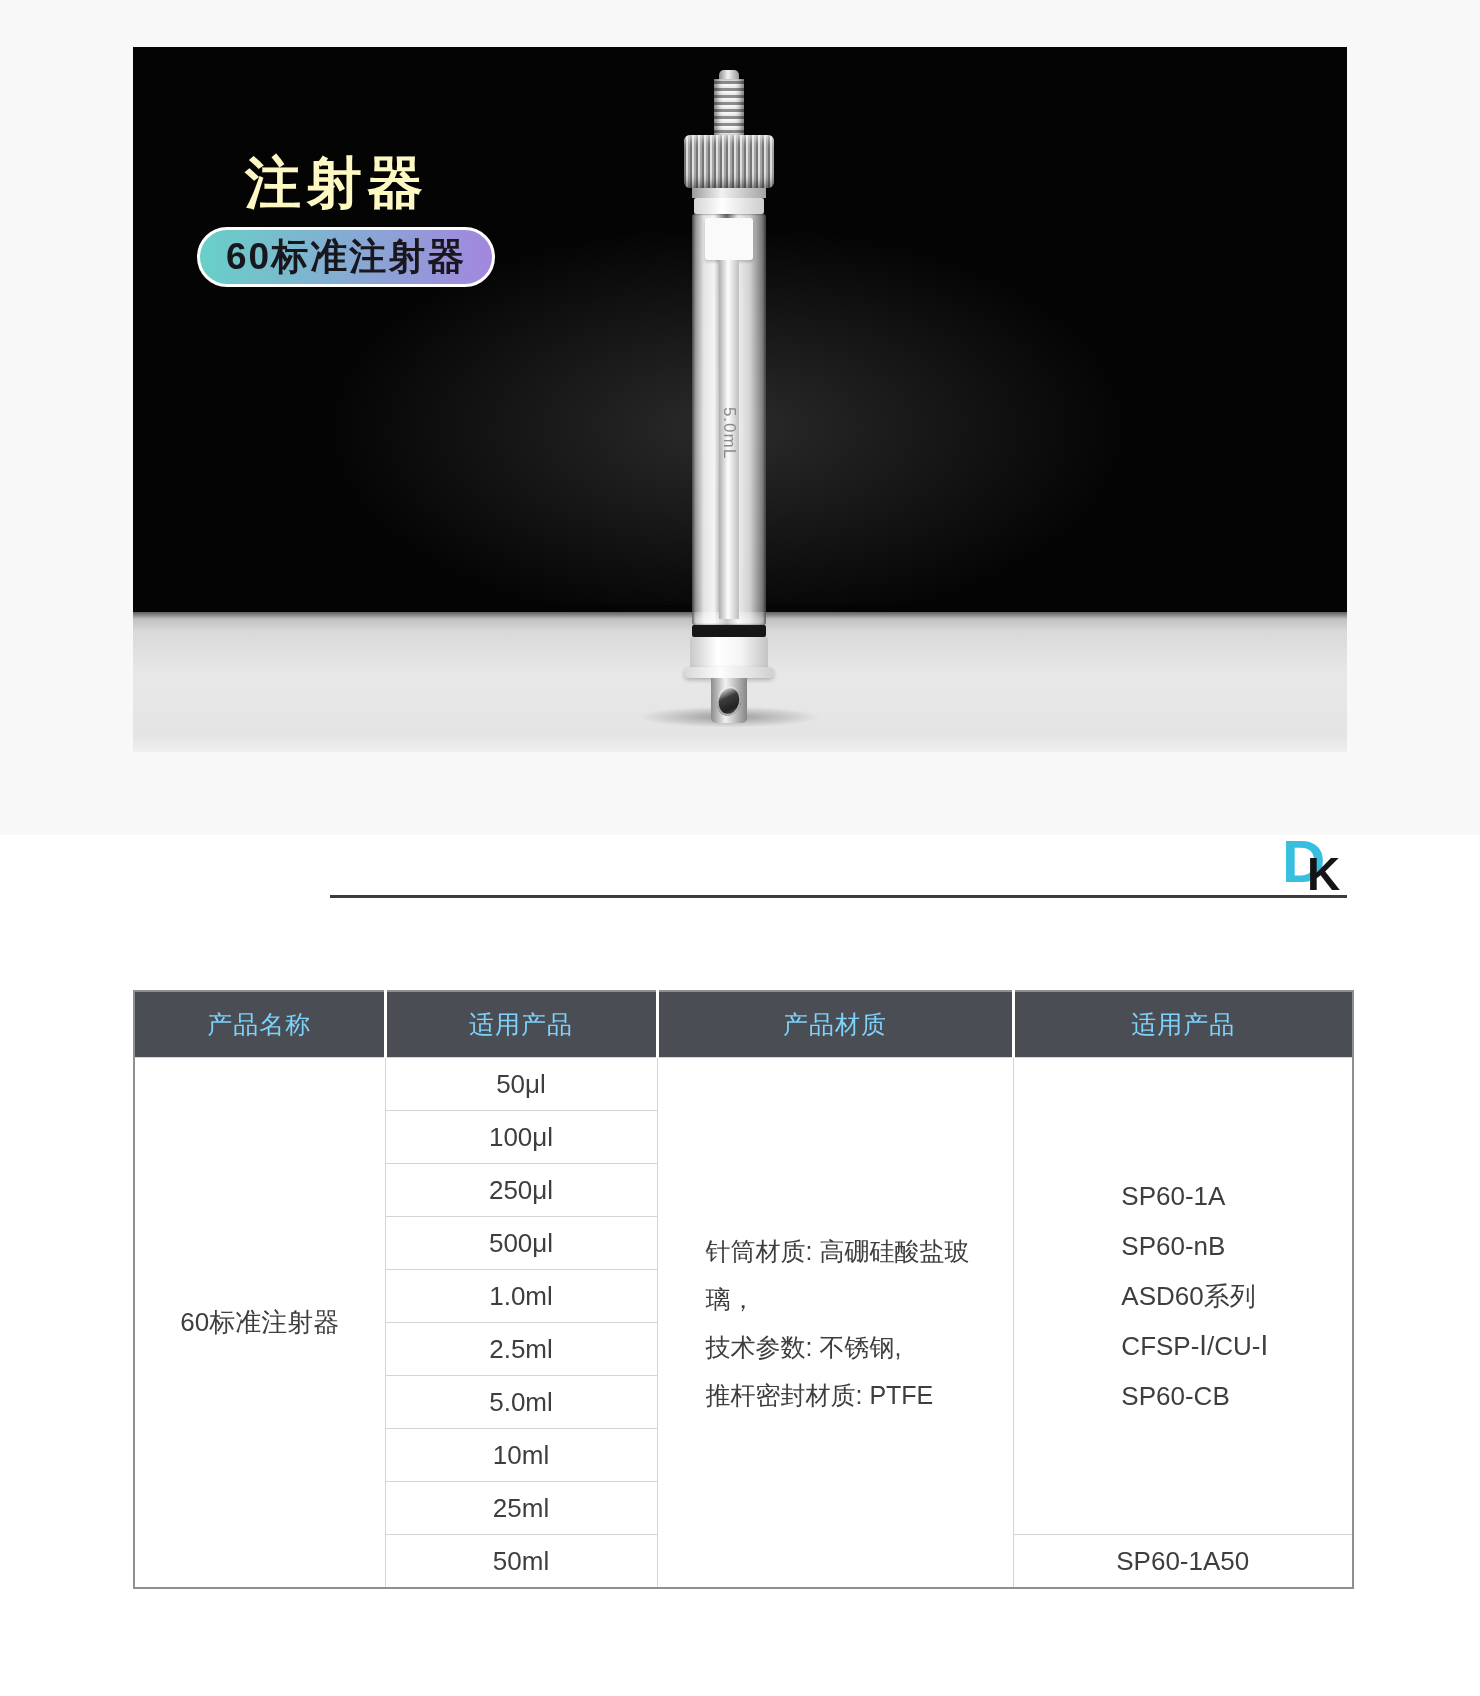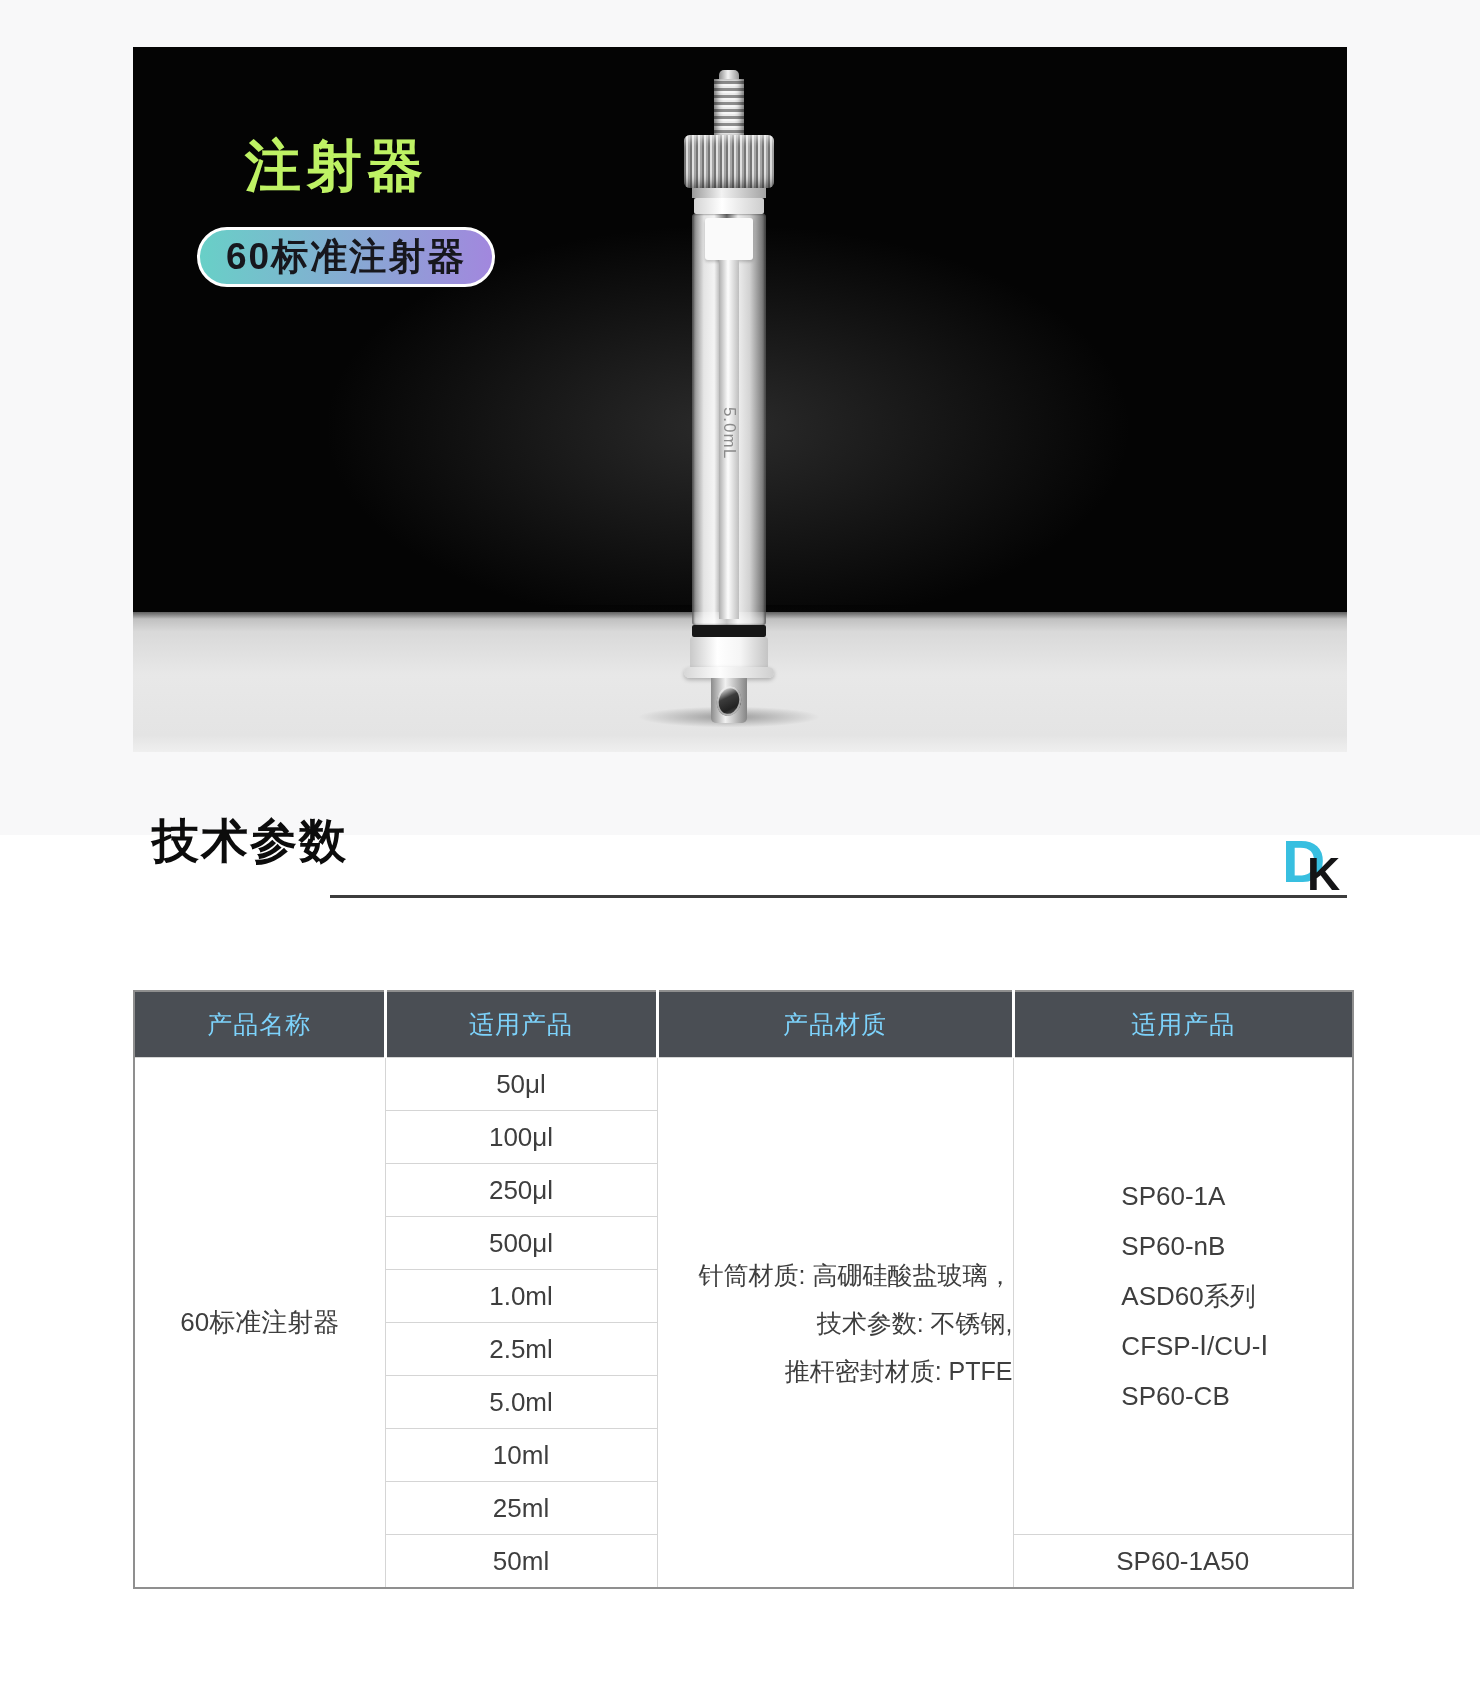--- a/index.html
+++ b/index.html
@@ -67,22 +67,22 @@
     background:linear-gradient(90deg,#d7d7d7,#fdfdfd 40%,#cfcfcf);
     box-shadow:0 2px 4px rgba(0,0,0,.25);}
   .syr-rodend{left:578px;top:631px;width:36px;height:45px;border-radius:0 0 5px 5px;
     background:linear-gradient(90deg,#8b8b8b,#f1f1f1 40%,#858585);}
   .syr-hole{left:50%;top:8px;width:24px;height:30px;transform:translateX(-50%) rotate(14deg);
     border-radius:50%;
     background:linear-gradient(140deg,#efefef 12%,#3c3c3c 40%,#222222 70%,#707070 100%);
     box-shadow:inset 0 0 0 2px rgba(255,255,255,.6);}
 
   .hero-title{
-    position:absolute;left:112px;top:88px;margin:0;
-    font-size:56px;font-weight:900;color:#bef264;letter-spacing:5px;line-height:1.1;
+    position:absolute;left:112px;top:105px;margin:0;
+    font-size:56px;font-weight:900;color:#fef9c3;letter-spacing:5px;line-height:1.1;
   }
   .hero-badge{
     position:absolute;left:64px;top:180px;height:60px;box-sizing:border-box;
     border:3px solid #ffffff;border-radius:32px;padding:0 26px;
     background:linear-gradient(92deg,var(--badge-from,#68d0c7),var(--badge-to,#a287de));
     color:#17171d;font-size:37px;font-weight:800;line-height:54px;letter-spacing:2px;
   }
 
   
   .sec-zh{position:absolute;left:152px;top:810px;font-size:47px;font-weight:900;color:#0c0c0c;letter-spacing:2px;}
@@ -102,21 +102,21 @@
   .params thead th{
     background:var(--header-bg,#4a4e54);color:#7dd3fc;
     font-size:25px;font-weight:500;height:63px;letter-spacing:1px;
     border-left:3px solid #ffffff;
   }
   .params thead th:first-child{border-left:none;}
   .params tbody td{
     border:1px solid #d5d5d5;height:52px;text-align:center;vertical-align:middle;
     padding:0;
   }
-  .params td.cell-materials{text-align:right;padding-left:32px;font-size:25px;}
+  .params td.cell-materials{text-align:left;padding-left:48px;font-size:25px;}
   .cell-materials .mline{line-height:48px;}
   .params td.cell-apply{text-align:center;}
   .cell-apply .stack{display:inline-block;text-align:left;vertical-align:middle;margin-left:24px;}
   .cell-apply .stack .aline{line-height:50px;}
 </style>
 </head>
 <body>
 
 <div class="page">
 
@@ -141,21 +141,20 @@
       <div class="syr-flange"></div>
       <div class="syr-rodend">
         <div class="syr-hole"></div>
       </div>
     </div>
 
     <h1 class="hero-title">注射器</h1>
     <div class="hero-badge">60标准注射器</div>
   </div>
 
-  <div class="sec-zh">技术参数</div>
   <div class="sec-rule"></div>
   <div class="logo">
     <span class="d">D</span>
     <span class="k">K</span>
   </div>
 
   <table class="params">
     <colgroup>
       <col style="width:251px">
         <col style="width:272px">

